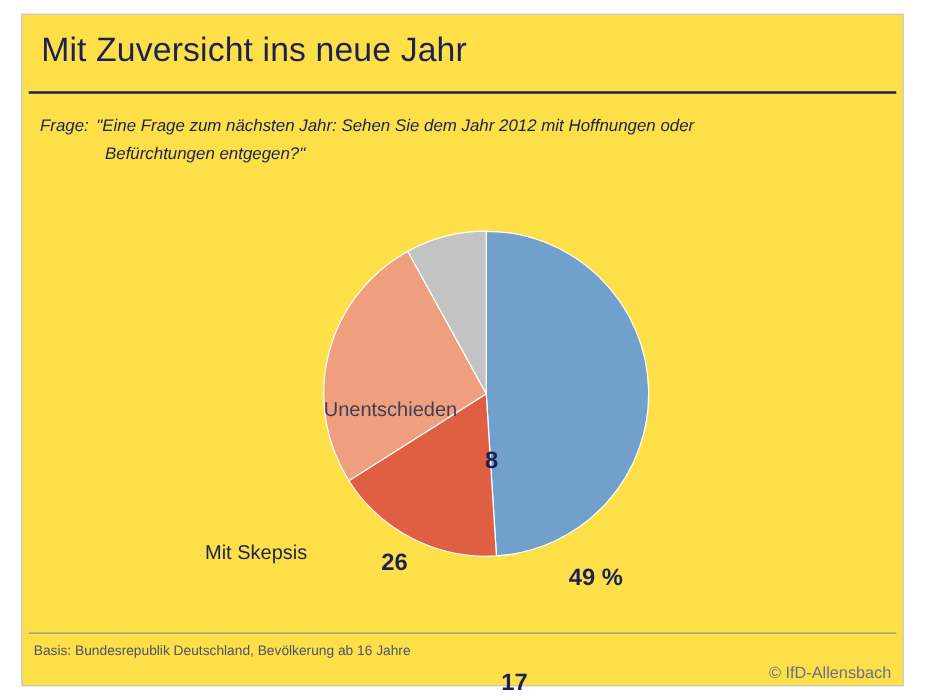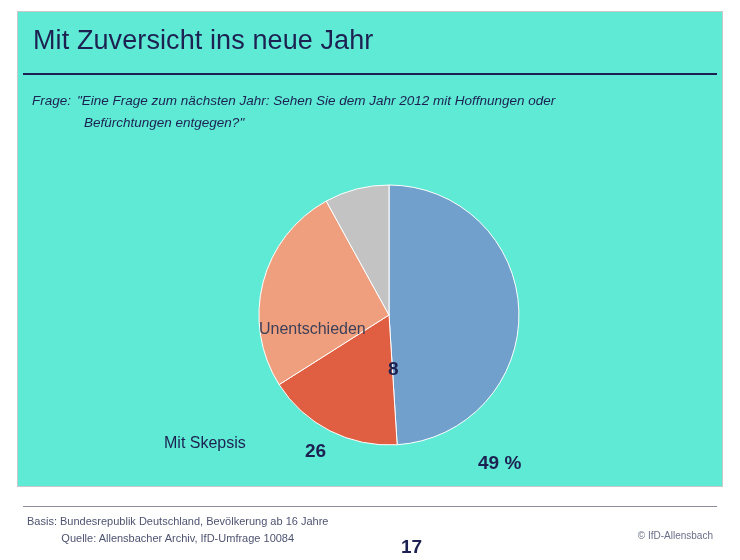--- a/index.html
+++ b/index.html
@@ -10,22 +10,22 @@
     background: #ffffff;
     font-family: "Liberation Sans", sans-serif;
     overflow: hidden;
   }
 
   .card {
     position: absolute;
     left: 17px;
     top: 11px;
     width: 706px;
-    height: 476px;
-    background: #5eead4;
+    height: 538px;
+    background: #fde047;
     border: 1px solid #c8c8c8;
   }
 
   
   .title {
     position: absolute;
     left: 15px;
     top: 13px;
     font-size: 27px;
     font-weight: 400;
@@ -76,21 +76,21 @@
   .pie-wrap svg { display: block; width: 262px; height: 262px; }
 
   
   .value-label {
     position: absolute;
     font-size: 19px;
     font-weight: 700;
     color: #1c2151;
     white-space: nowrap;
   }
-  .v-hoff  { left: 437px; top: 300px; margin-left: 23px; }
+  .v-hoff  { left: 437px; top: 300px; }
   .v-bef   { left: 343px; top: 384px; margin-left: 40px; }
   .v-skep  { left: 287px; top: 288px; text-align: right; }
   .v-unent { left: 370px; top: 206px; }
 
   
   .cat-label {
     position: absolute;
     font-size: 16px;
     color: #1c2151;
     white-space: nowrap;
@@ -108,37 +108,36 @@
     height: 1px;
     background: #8e8e9e;
   }
 
   .footer {
     position: absolute;
     left: 9px;
     top: 501px;
     width: 688px;
     height: 34px;
-    text-align: center;
   }
 
   .footer-lines {
     position: absolute;
     left: 0;
     top: 0;
     font-size: 11px;
     color: #4e5370;
     line-height: 1.55;
   }
 
   .footer-copy {
     position: absolute;
     right: 2px;
     top: 17px;
-    font-size: 10px;
+    font-size: 13px;
     color: #6b6f88;
     white-space: nowrap;
   }
 </style>
 </head>
 <body>
 
 <div class="card">
 
   <div class="title">Mit Zuversicht ins neue Jahr</div>
@@ -173,18 +172,17 @@
     <div class="cat-label c-skep">Mit Skepsis</div>
     <div class="cat-label c-unent">Unentschieden</div>
 
   </div>
 
   <div class="footer-rule"></div>
 
   <div class="footer">
     <div class="footer-lines">
       <div>Basis: Bundesrepublik Deutschland, Bevölkerung ab 16 Jahre</div>
-      <div>Quelle: Allensbacher Archiv, IfD-Umfrage 10084</div>
     </div>
     <div class="footer-copy">© IfD-Allensbach</div>
   </div>
 
 </div>
 
 </body></html>

